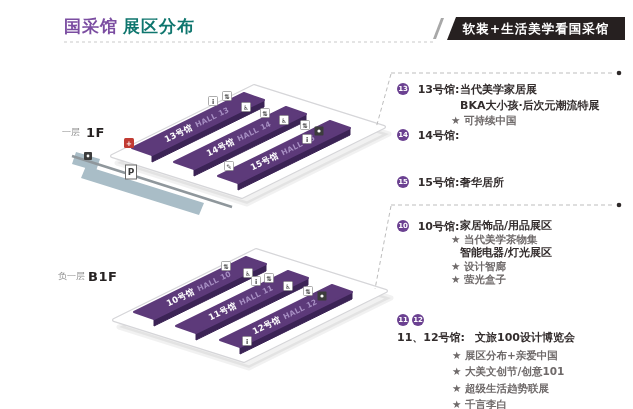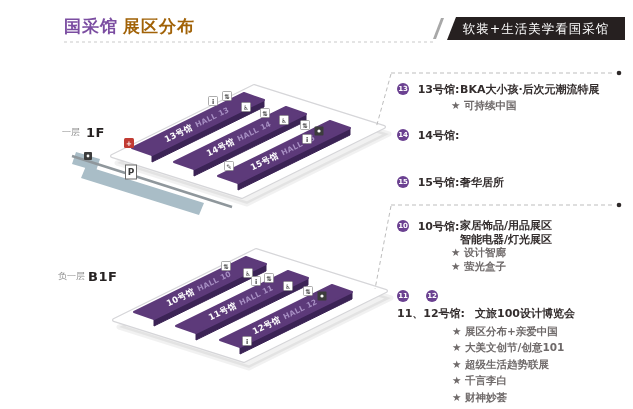--- a/index.html
+++ b/index.html
@@ -3,24 +3,24 @@
 <meta charset="utf-8">
 <style>
   html,body{margin:0;padding:0;}
   body{
     width:633px;height:409px;position:relative;background:#ffffff;overflow:hidden;
     font-family:"DejaVu Sans","Liberation Sans",sans-serif;
   }
   
   .title{position:absolute;left:64px;top:15px;font-size:17px;font-weight:bold;letter-spacing:1px;}
   .t-hl{color:#7b4da1;}
-  .t-rest{color:#a16207;margin-left:5px;}
+  .t-rest{color:#0f766e;margin-left:5px;}
   .badge{
     position:absolute;left:447px;top:17px;width:178px;height:23px;background:#262020;color:#fff;
-    font-size:12.5px;font-weight:normal;line-height:23px;text-align:center;letter-spacing:1px;
+    font-size:12.5px;font-weight:bold;line-height:23px;text-align:center;letter-spacing:1px;
     clip-path:polygon(9px 0,178px 0,178px 23px,0 23px);
   }
   .badge-stripe{position:absolute;left:437px;top:18px;width:3px;height:21px;background:#a8a8a8;transform:skewX(-21deg);}
   
   svg{position:absolute;left:0;top:0;}
   .dash{stroke:#bdbdbd;stroke-width:1;stroke-dasharray:4 3;fill:none;}
   .dash-light{stroke:#c9c9c9;stroke-width:1;stroke-dasharray:3 3;fill:none;}
   .plat-shadow{fill:rgba(0,0,0,0.055);stroke:rgba(0,0,0,0.055);stroke-width:5;stroke-linejoin:round;}
   .plat-border{fill:#d6d6d9;stroke:#d6d6d9;stroke-width:4;stroke-linejoin:round;}
   .plat-fill{fill:#ffffff;stroke:#ffffff;stroke-width:1.5;stroke-linejoin:round;}
@@ -43,21 +43,21 @@
   .legend{position:absolute;left:390px;top:0;width:243px;height:341px;}
   .lg-item{position:absolute;left:7px;display:flex;align-items:flex-start;width:236px;}
   .lg-badge{width:12px;height:12px;border-radius:50%;background:#6b4191;color:#fff;font-size:7px;
     font-weight:bold;text-align:center;line-height:12px;flex:none;margin-top:1px;}
   .lg-head{width:43px;margin-left:8px;font-size:11px;font-weight:bold;color:#332d2d;flex:none;line-height:15.5px;white-space:nowrap;text-align:center;}
   .lg-lines{flex:1;}
   .lg-line{font-size:11px;font-weight:bold;color:#332d2d;line-height:15.5px;white-space:nowrap;}
   .lg-line.star{font-size:10.5px;font-weight:bold;color:#6f6a6a;margin-left:-9px;}
   .lg-item.tight .lg-line{line-height:13.5px;}
   .lg-item-wide{flex-direction:column;}
-  .lg-badges{display:flex;gap:17px;margin-bottom:4px;}
+  .lg-badges{display:flex;gap:3px;margin-bottom:4px;margin-top:24px;}
   .lg-row{display:flex;align-items:flex-start;}
   .lg-head-wide{width:78px;flex:none;font-size:11px;font-weight:bold;color:#332d2d;line-height:16.5px;white-space:nowrap;}
   .lg-item-wide .lg-line{line-height:16.5px;}
   .lg-item-wide .lg-line.star{margin-left:-23px;}
 </style>
 </head>
 <body>
 
 <svg width="633" height="409" viewBox="0 0 633 409">
 
@@ -218,20 +218,21 @@
 </div>
 <div class="badge-stripe"></div>
 <div class="badge">软装+生活美学看国采馆</div>
 
 <div class="legend">
 
   <div class="lg-item" style="top:82px">
     <span class="lg-badge">13</span>
     <span class="lg-head">13号馆:</span>
     <div class="lg-lines">
+      <div class="lg-line">当代美学家居展</div>
       <div class="lg-line">BKA大小孩·后次元潮流特展</div>
       <div class="lg-line star">★ 可持续中国</div>
     </div>
   </div>
 
   <div class="lg-item" style="top:128px">
     <span class="lg-badge">14</span>
     <span class="lg-head">14号馆:</span>
   </div>
 
@@ -241,20 +242,21 @@
     <div class="lg-lines">
       <div class="lg-line">奢华居所</div>
     </div>
   </div>
 
   <div class="lg-item tight" style="top:219px">
     <span class="lg-badge">10</span>
     <span class="lg-head">10号馆:</span>
     <div class="lg-lines">
       <div class="lg-line">家居饰品/用品展区</div>
+      <div class="lg-line star">★ 当代美学茶物集</div>
       <div class="lg-line">智能电器/灯光展区</div>
       <div class="lg-line star">★ 设计智廊</div>
       <div class="lg-line star">★ 萤光盒子</div>
     </div>
   </div>
 
   <div class="lg-item lg-item-wide" style="top:289px">
     <div class="lg-badges">
       <span class="lg-badge">11</span>
       <span class="lg-badge">12</span>

